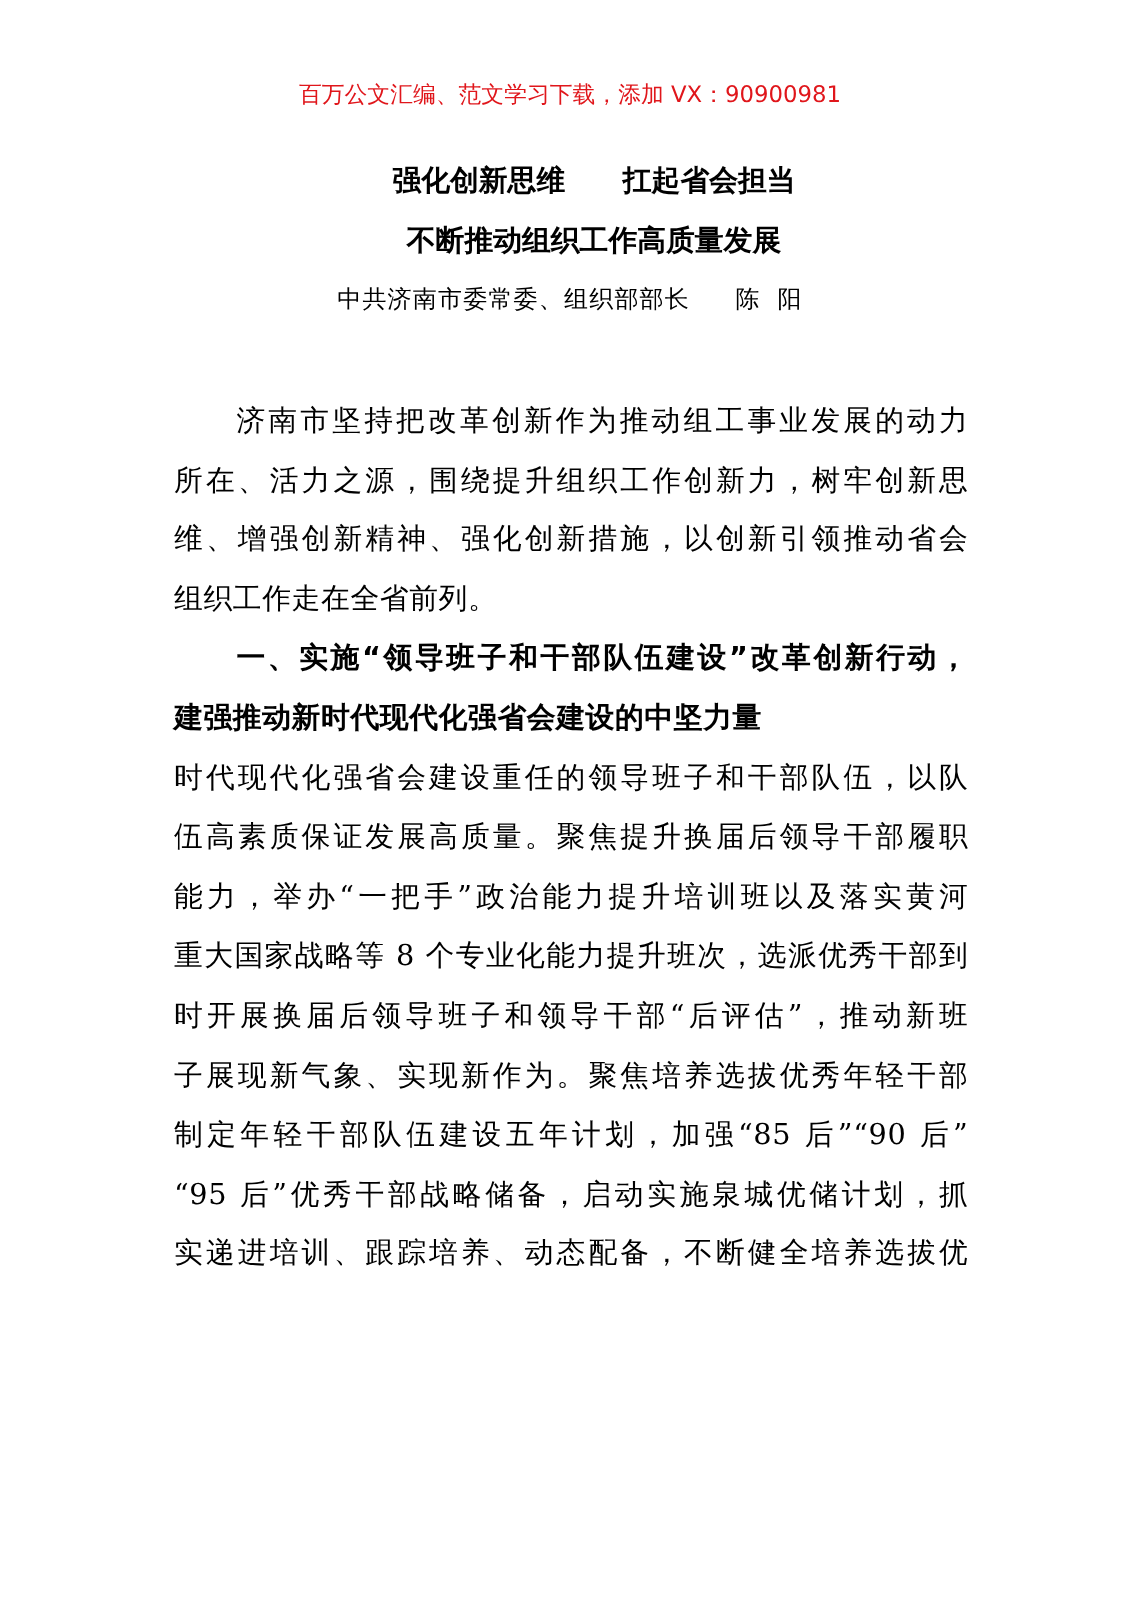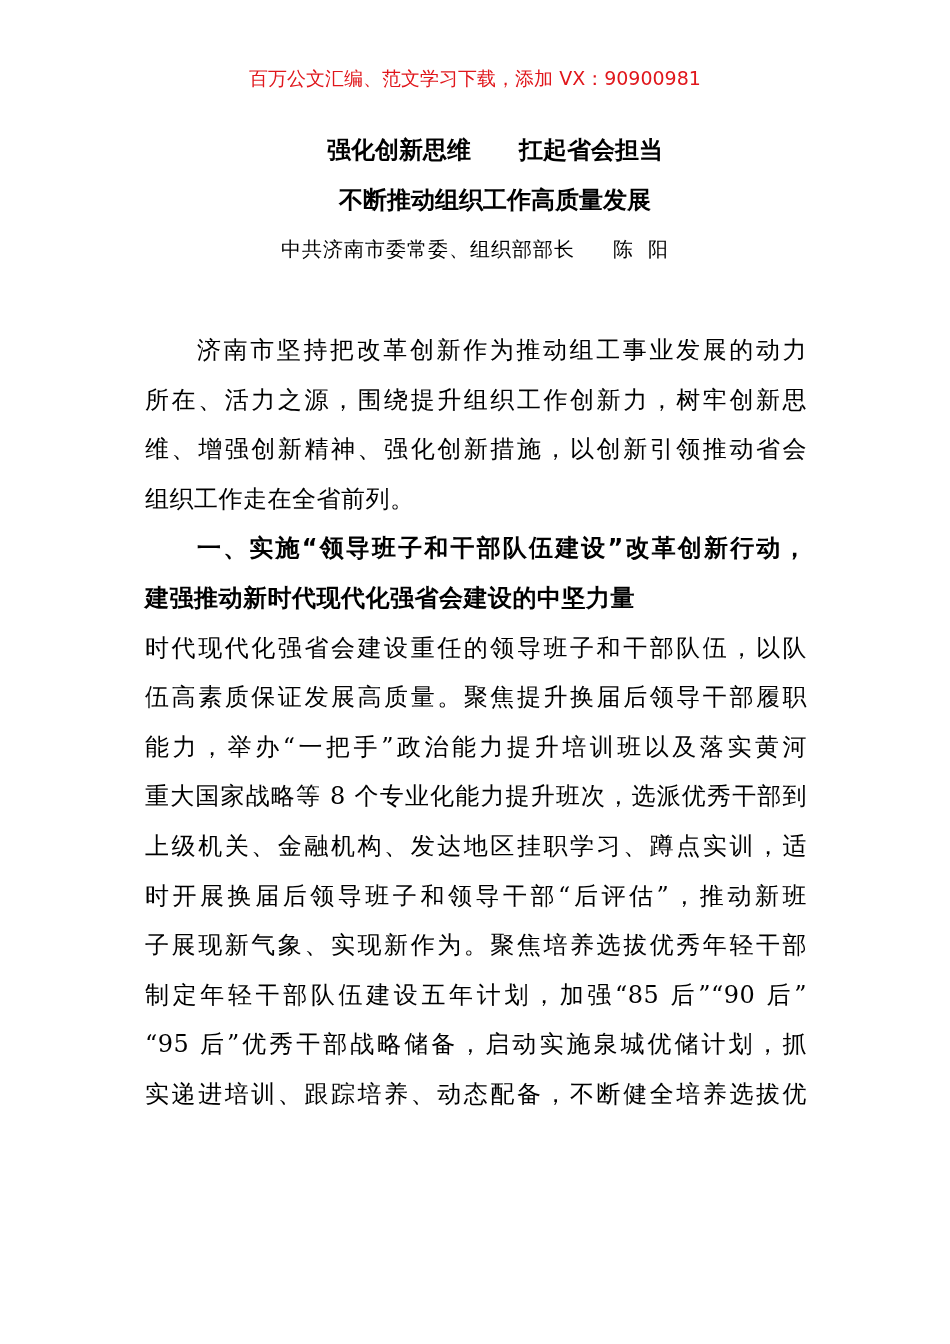--- a/index.html
+++ b/index.html
@@ -94,19 +94,18 @@
   <div class="line">维、增强创新精神、强化创新措施，以创新引领推动省会</div>
   <div class="line last">组织工作走在全省前列。</div>
 
   <div class="line indent heading-line">一、实施“领导班子和干部队伍建设”改革创新行动，</div>
   <div class="line last heading-line">建强推动新时代现代化强省会建设的中坚力量</div>
 
   <div class="line">时代现代化强省会建设重任的领导班子和干部队伍，以队</div>
   <div class="line">伍高素质保证发展高质量。聚焦提升换届后领导干部履职</div>
   <div class="line">能力，举办“一把手”政治能力提升培训班以及落实黄河</div>
   <div class="line">重大国家战略等 8 个专业化能力提升班次，选派优秀干部到</div>
-  <div class="line">上级机关、金融机构、发达地区挂职学习、蹲点实训，适</div>
   <div class="line">时开展换届后领导班子和领导干部“后评估”，推动新班</div>
   <div class="line">子展现新气象、实现新作为。聚焦培养选拔优秀年轻干部</div>
   <div class="line">制定年轻干部队伍建设五年计划，加强“85 后”“90 后”</div>
   <div class="line">“95 后”优秀干部战略储备，启动实施泉城优储计划，抓</div>
   <div class="line">实递进培训、跟踪培养、动态配备，不断健全培养选拔优</div>
 </div>
 
 </body></html>

